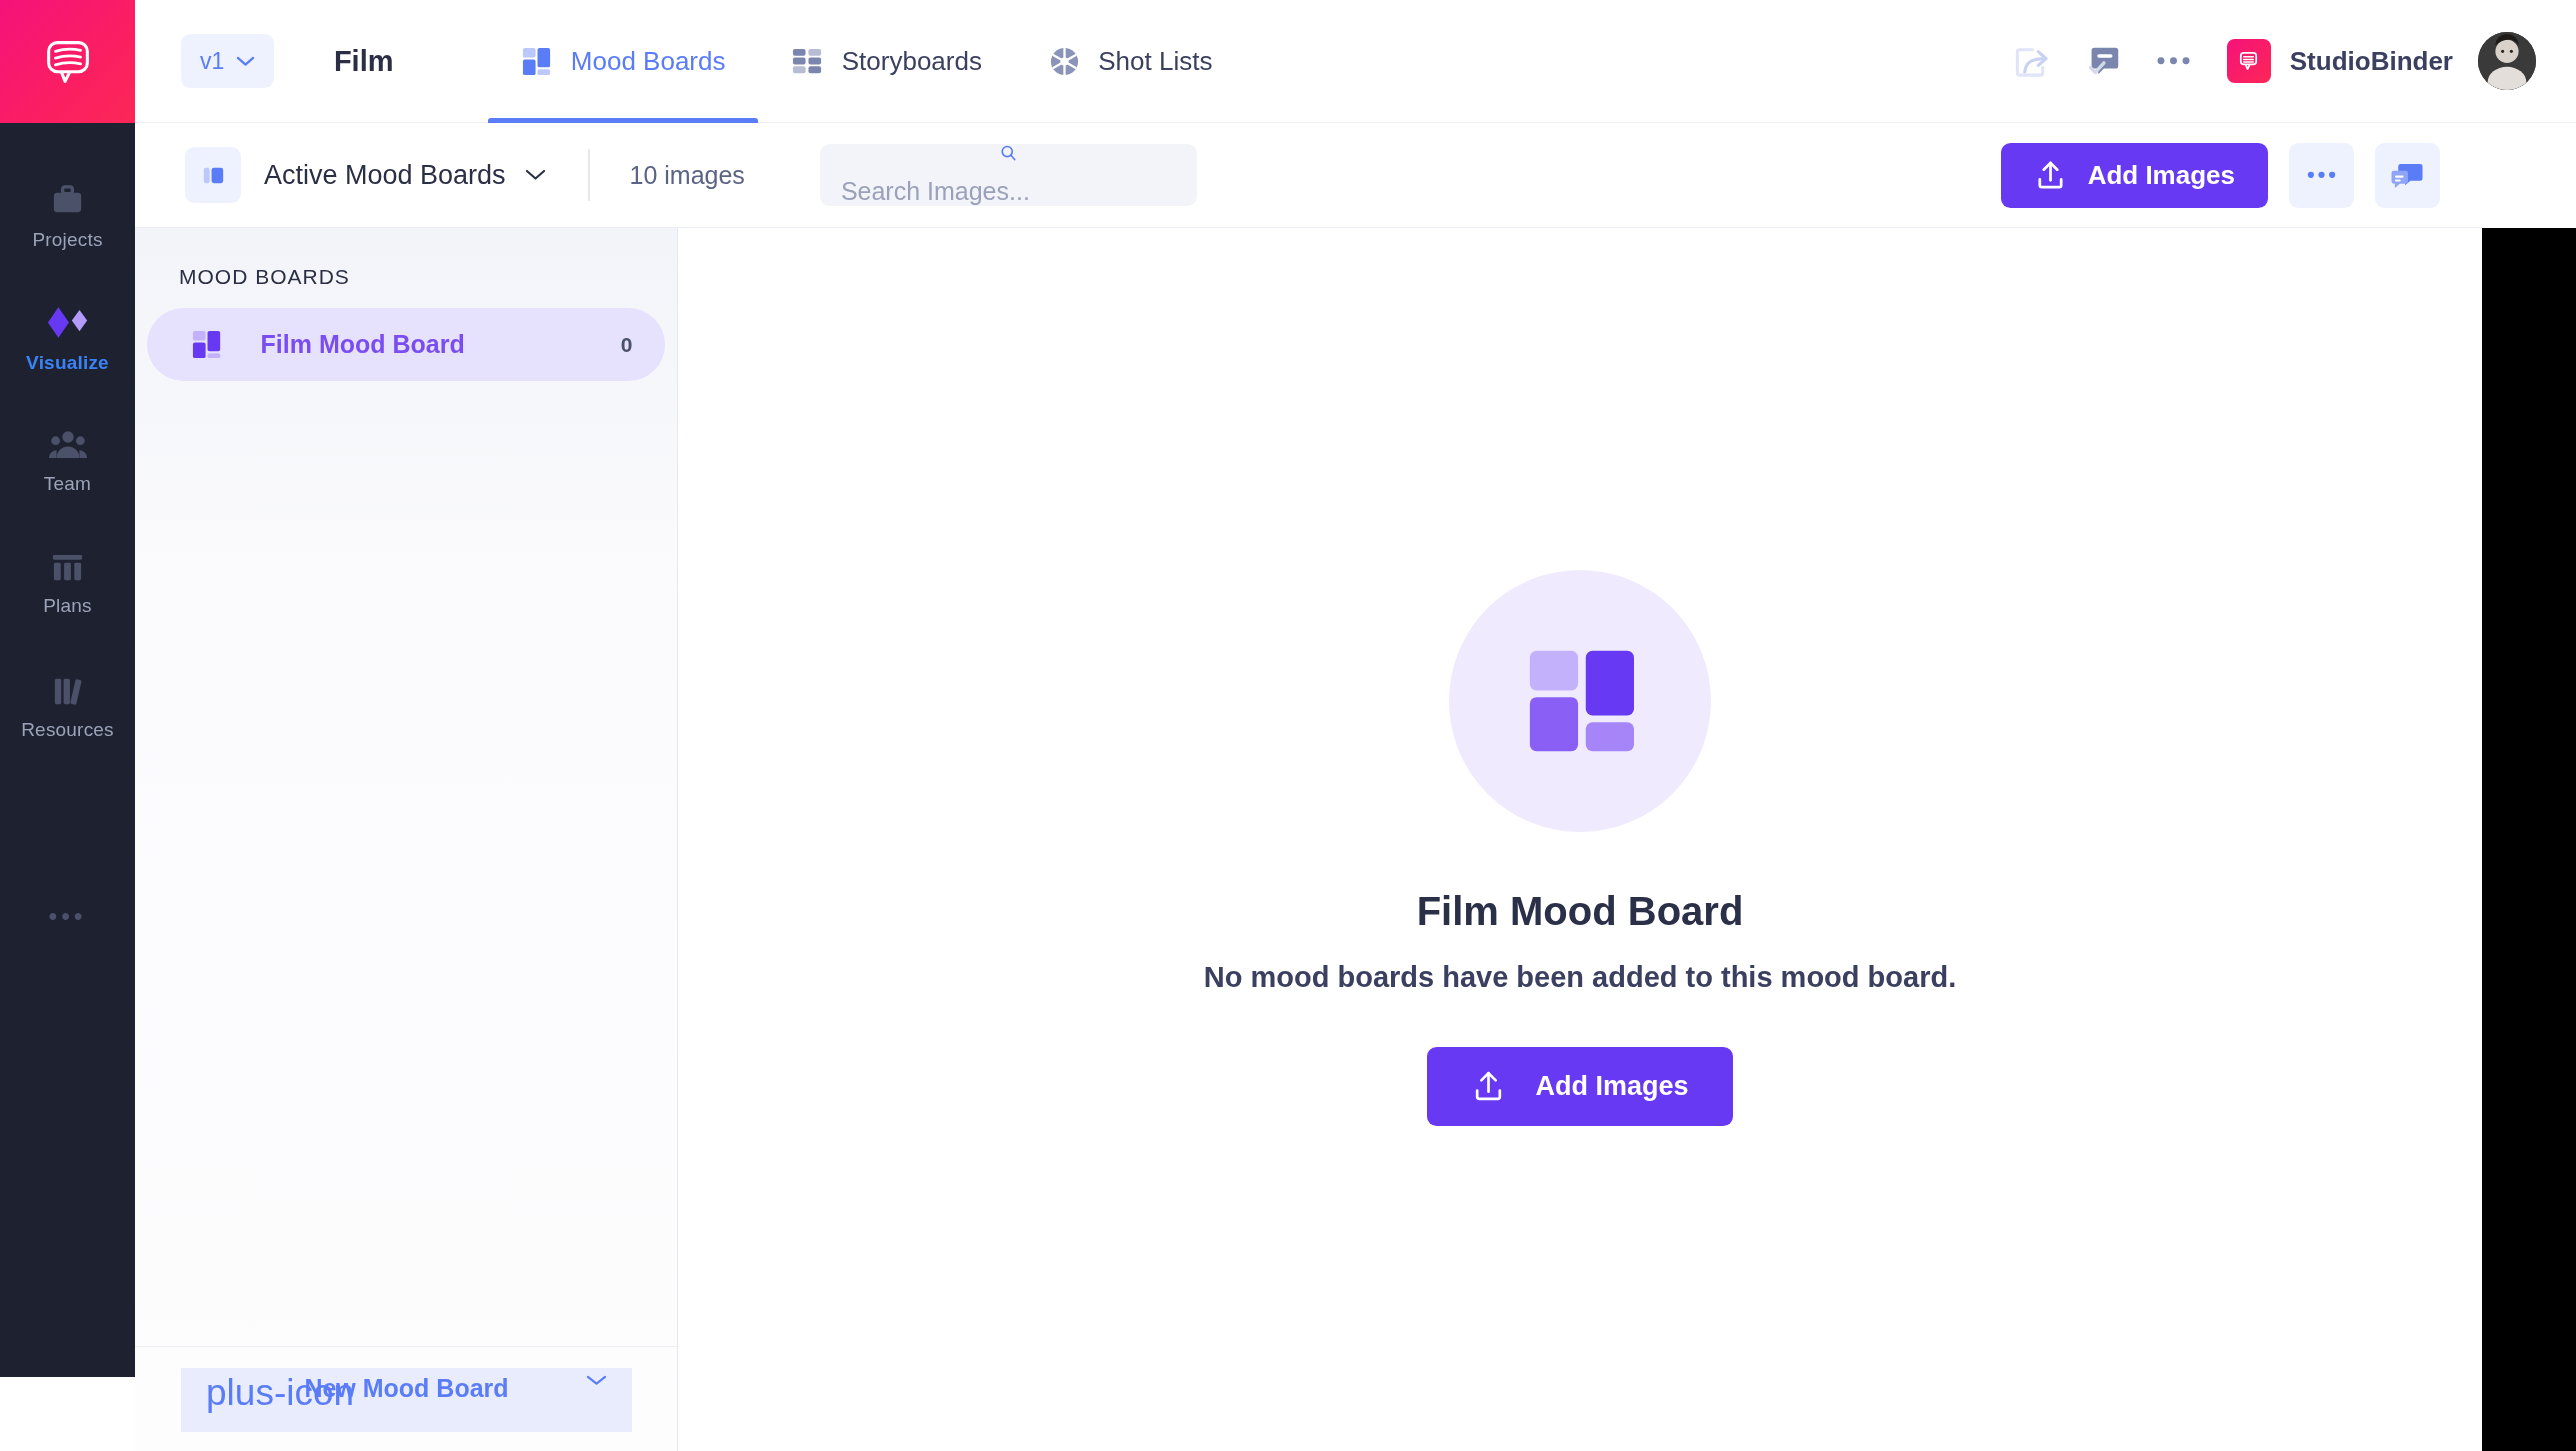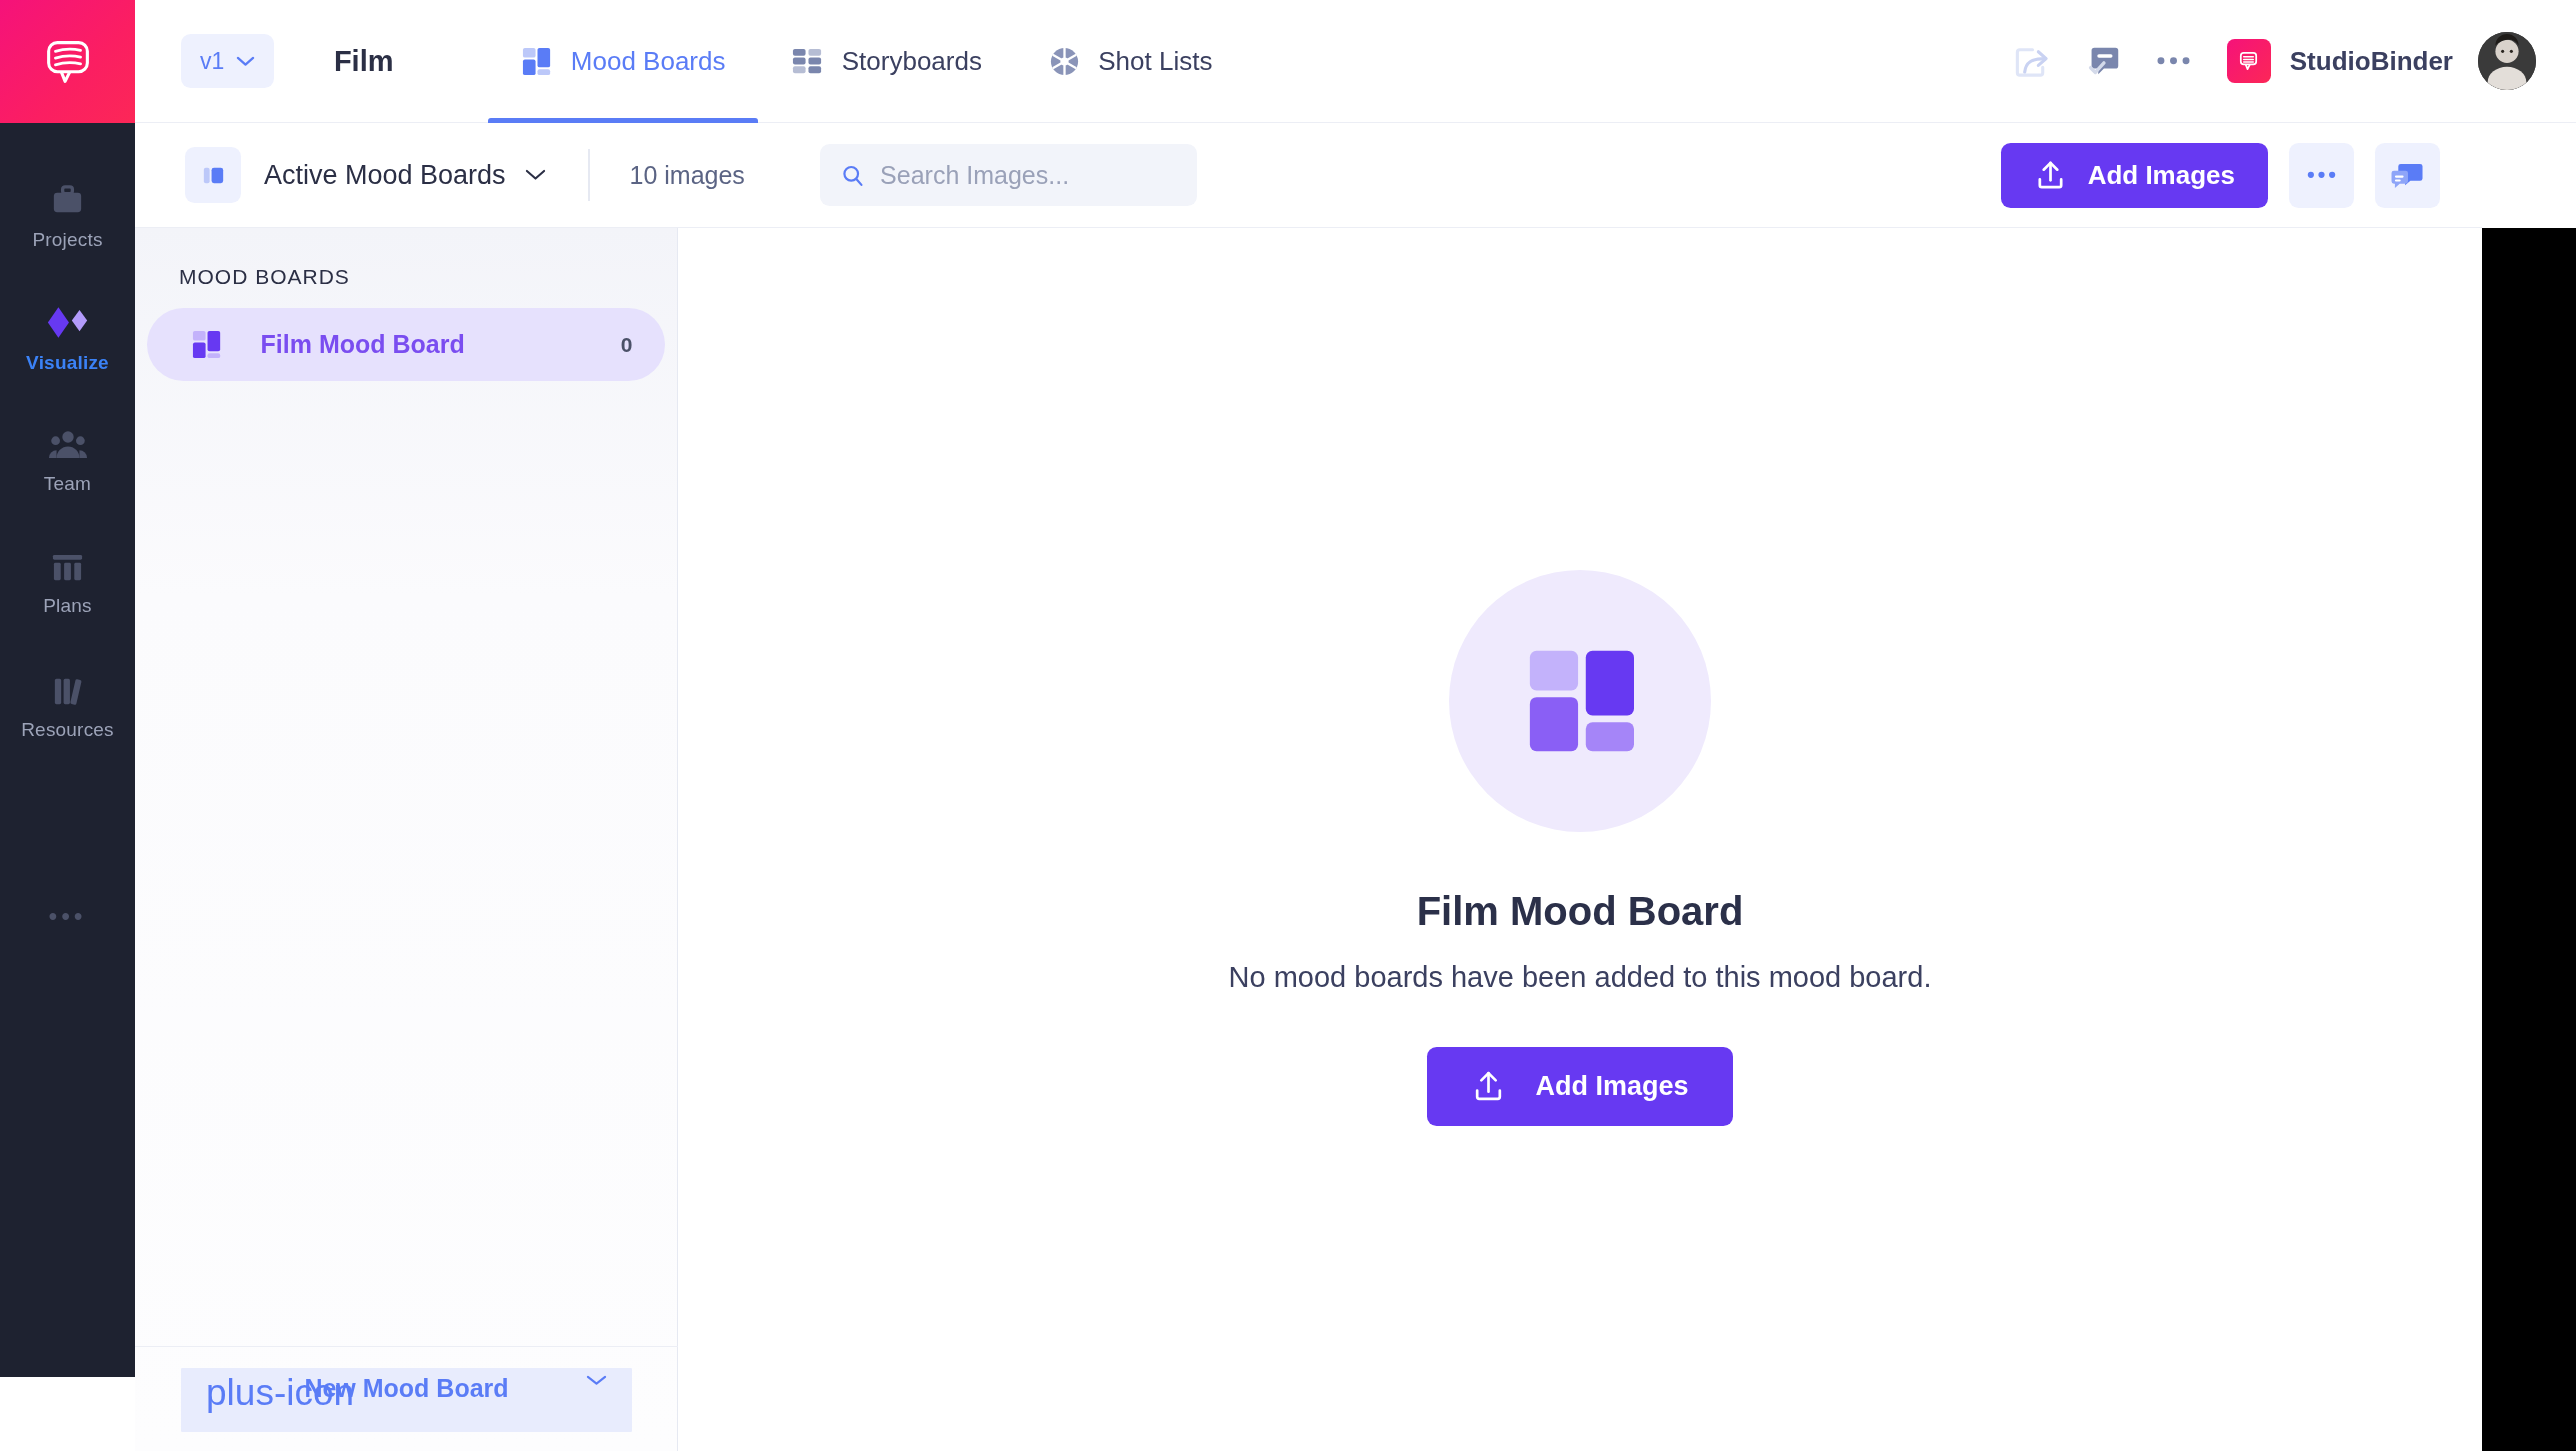--- a/index.html
+++ b/index.html
@@ -105,20 +105,21 @@
   .tb-div {
     width:1.9px; height:52px; background:#e6e9f2; margin-left:42px; margin-right:0;
   }
   .img-count {
     margin-left:40px; font-size:25px; color:#5b6484;
   }
   .search-box {
     margin-left:75px; width:377px; height:62px; border-radius:9.6px;
     background:#f2f4fa; display:flex; align-items:center; padding:0 21px; gap:15.4px;
     cursor:text;
+    flex-direction:column;
   }
   .search-box input {
     border:none; outline:none; background:transparent; font-size:25px;
     color:#3b4060; font-family:"Liberation Sans", sans-serif; width:100%;
   }
   .search-box input::placeholder { color:#9aa1b8; }
   .tb-right { margin-left:auto; display:flex; align-items:center; gap:21px; padding-right:42px; }
   .btn-primary {
     display:flex; align-items:center; gap:21px; height:65px; padding:0 33px;
     background:#6739f2; border-radius:9.6px; color:#fff; font-size:26px;
@@ -168,21 +169,21 @@
     background:#ffffff; display:flex; flex-direction:column;
     align-items:center; padding-top:342px;
   }
   .empty-circle {
     width:262px; height:262px; border-radius:50%; background:#efeafd;
     display:flex; align-items:center; justify-content:center;
   }
   .empty-title {
     margin-top:57px; font-size:40px; font-weight:700; color:#2b3049;
   }
-  .empty-sub { margin-top:27px; font-size:29px; color:#3b4060; font-weight:400; }
+  .empty-sub { margin-top:27px; font-size:29px; color:#3b4060; font-weight:700; }
   .empty-btn {
     margin-top:53px; display:flex; align-items:center; gap:29px;
     height:79px; padding:0 44px; background:#6739f2; border-radius:9.6px;
     color:#fff; font-size:27px; font-weight:700; cursor:pointer; border:none;
     font-family:"Liberation Sans", sans-serif;
   }
 </style>
 </head>
 <body>
 

